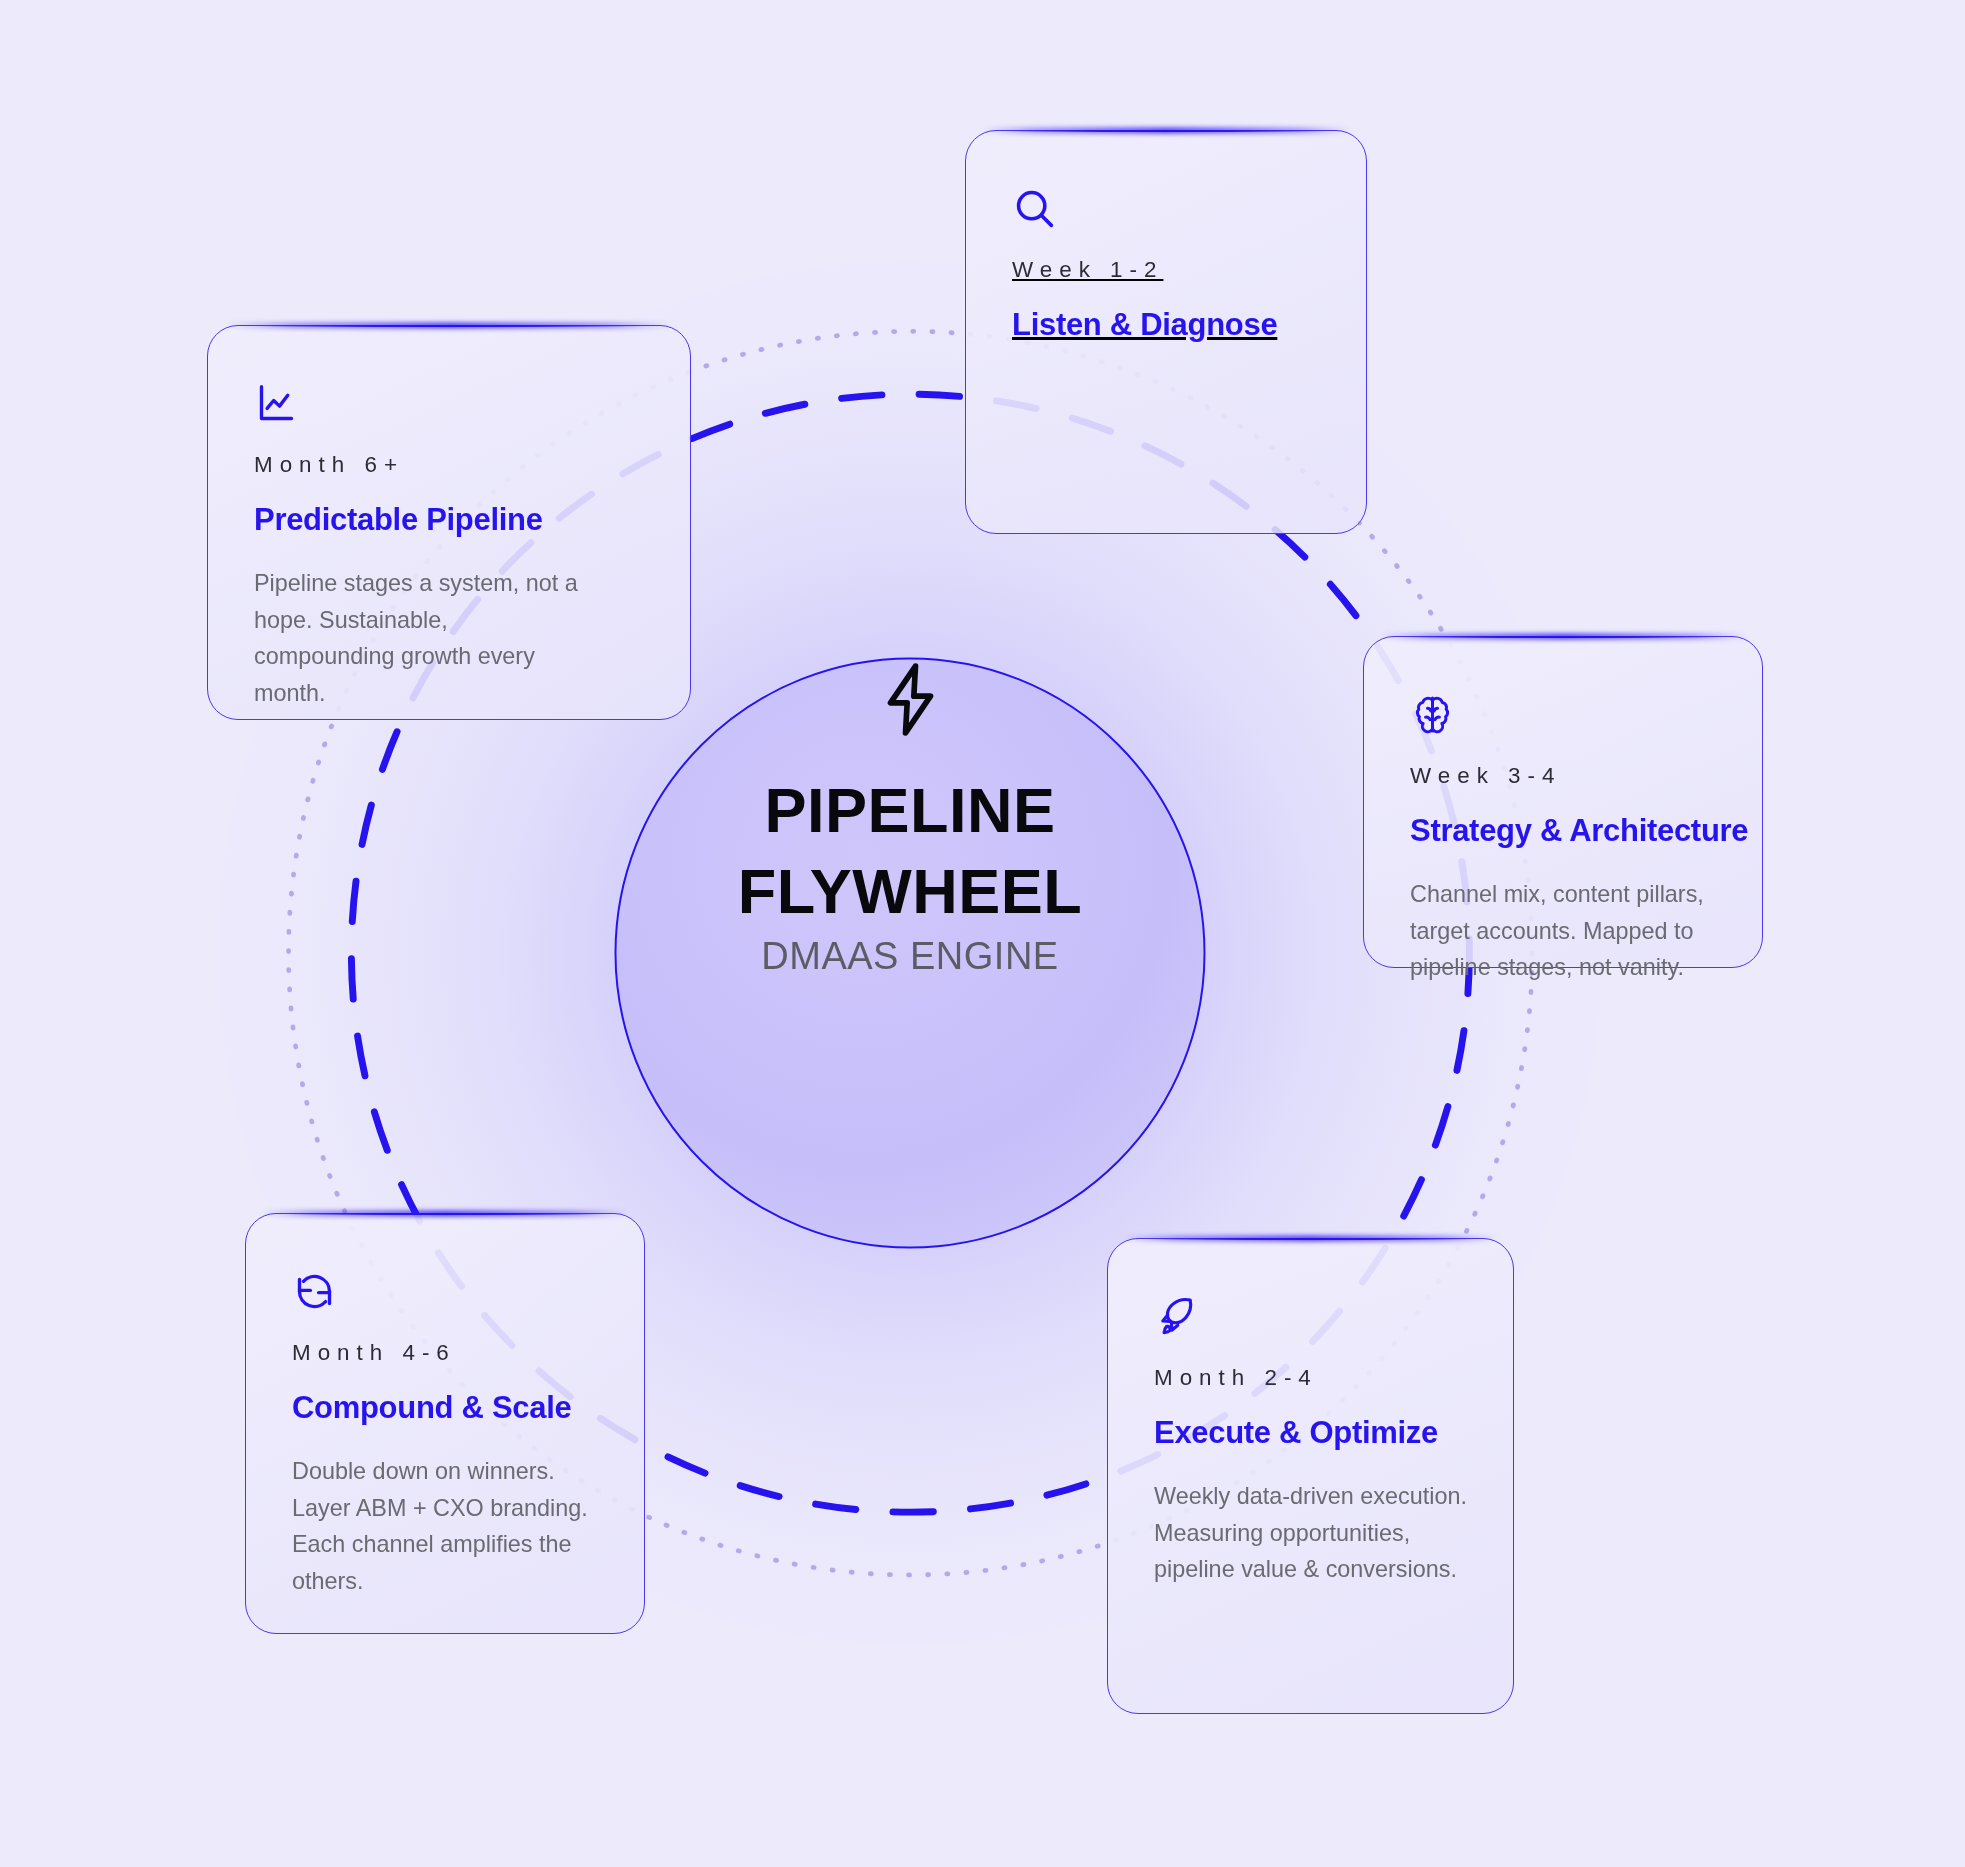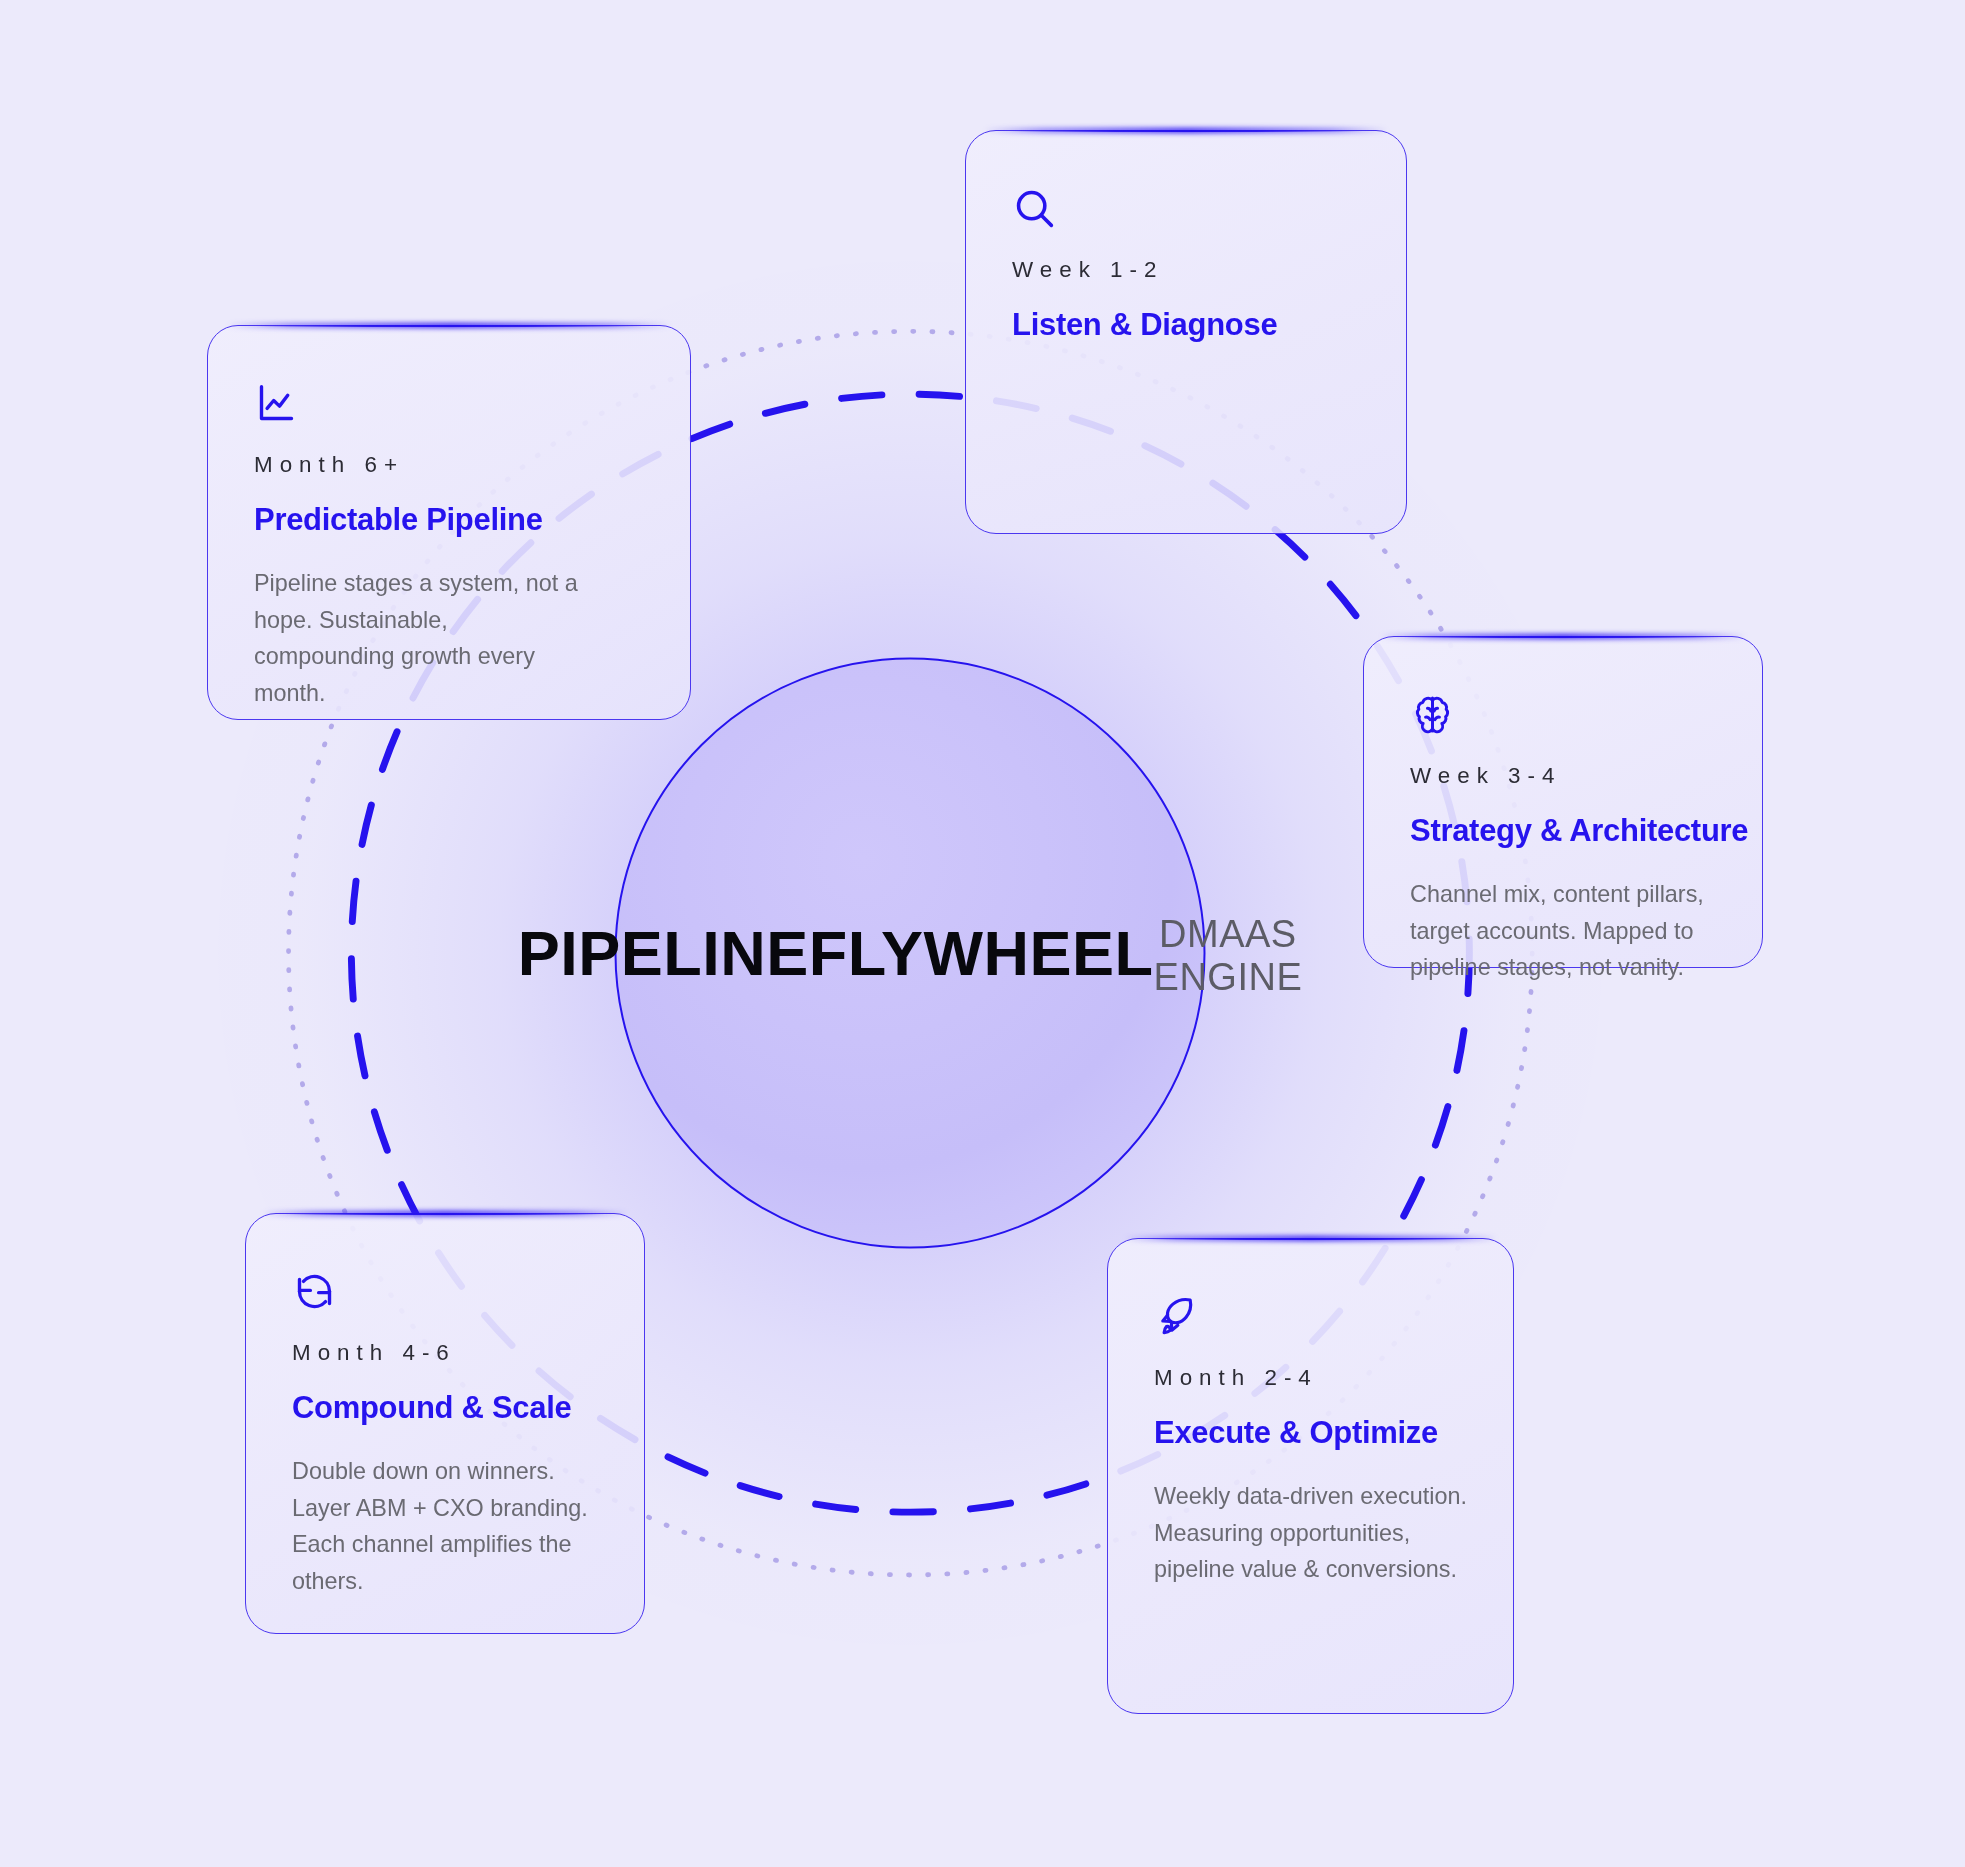--- a/index.html
+++ b/index.html
@@ -61,23 +61,23 @@
     transform: translate(-50%, -50%);
     border-radius: 50%;
     border: 2.7px solid #2613EE;
     background: radial-gradient(circle at 42% 34%,
                 #CFC7FB 0%,
                 #CAC2FA 35%,
                 #C6BEF9 60%,
                 #CFC9FB 85%,
                 #D6D1FC 100%);
     display: flex;
-    flex-direction: row;
+    flex-direction: column;
     align-items: center;
-    justify-content: center;
+    justify-content: flex-start;
   }
 
   .hub-bolt {
     width: 80px;
     height: 80px;
     margin-bottom: 30px;
   }
 
   .hub-title {
     font-size: 63px;
@@ -170,21 +170,21 @@
   }
 
   .card-desc {
     font-size: 23.4px;
     font-weight: 400;
     color: #6A6A72;
     line-height: 1.56;
   }
 
   
-  #card-top      { left: 965px; top: 130px;  width: 442px;  height: 404px; }
+  #card-top      { left: 965px; top: 130px;  width: 402px;  height: 404px; text-decoration: underline; }
   #card-right    { left: 1363px; top: 636px; width: 400px;  height: 332px; }
   #card-bottomright { left: 1107px; top: 1238px; width: 407px; height: 476px; }
   #card-bottomleft  { left: 233px;  top: 1213px; width: 400px; height: 421px; margin-left: 12px; }
   #card-left     { left: 207px;  top: 325px;  width: 484px;  height: 395px; }
 
   #card-left .card-desc,
   #card-bottomleft .card-desc { max-width: 330px; }
 </style>
 </head>
 <body>

